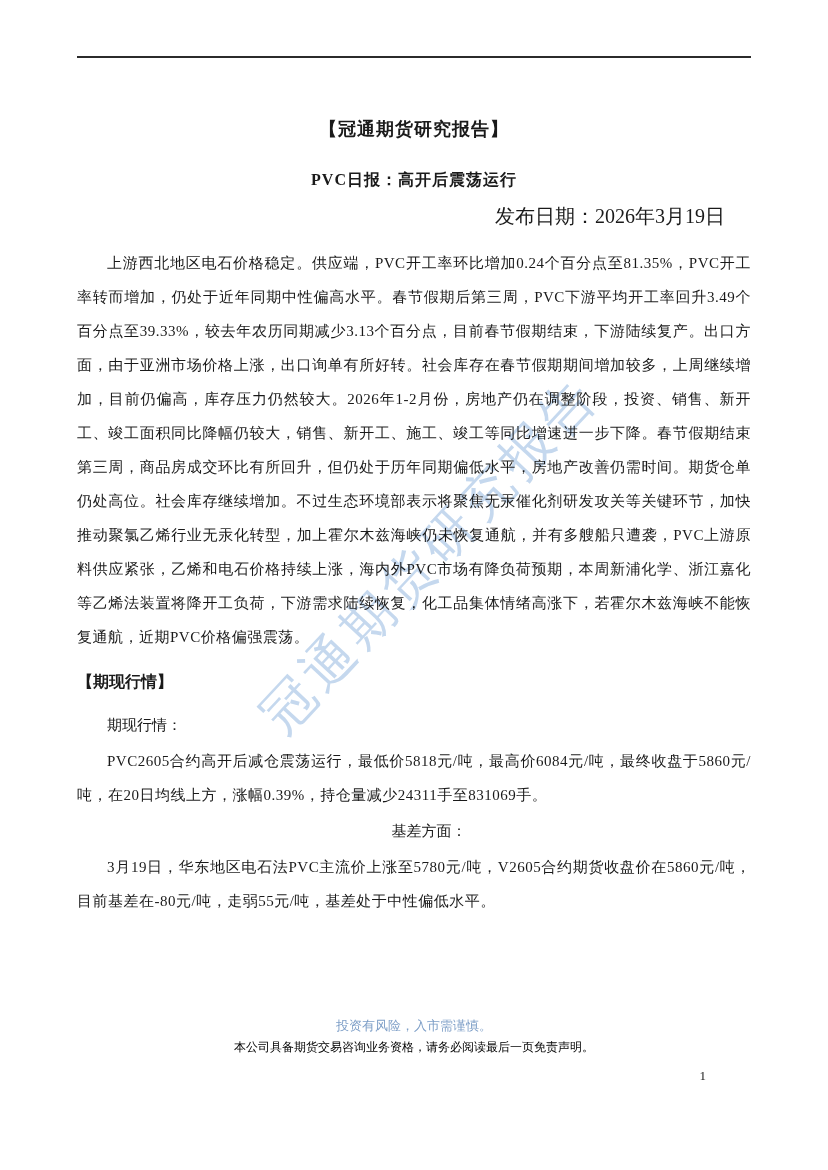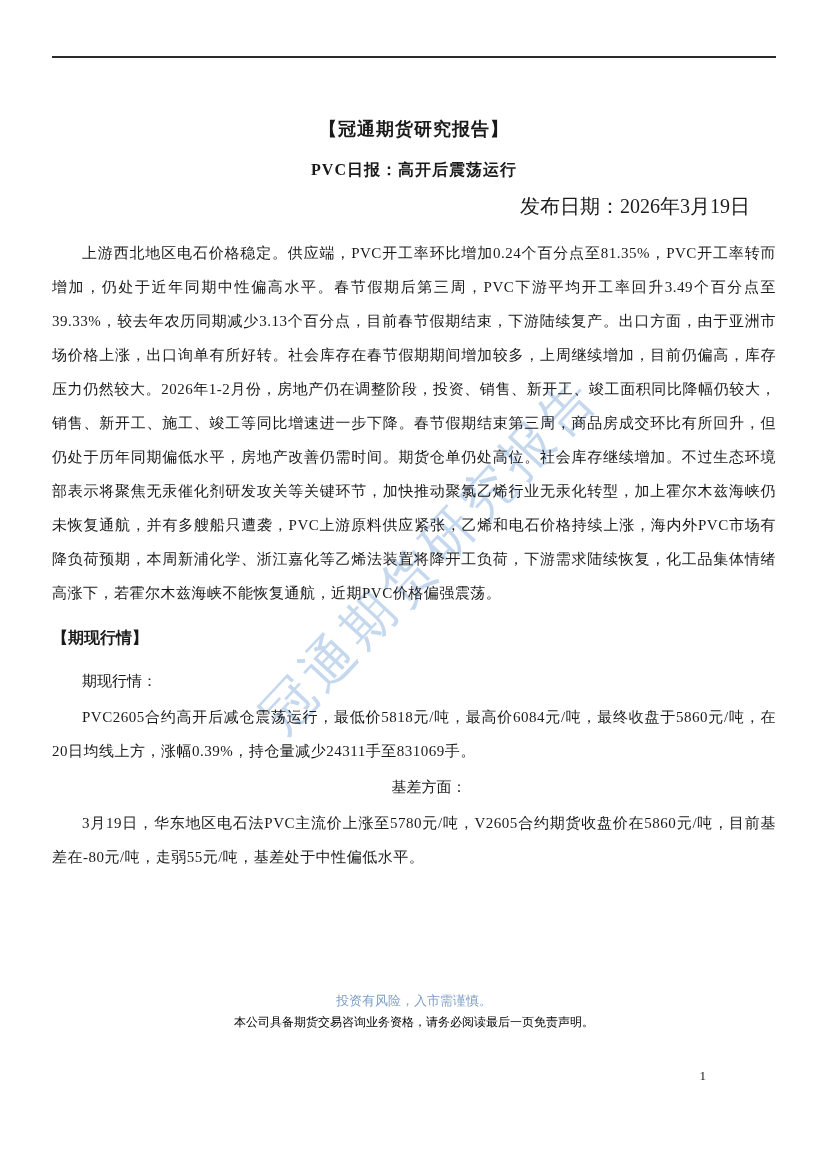--- a/index.html
+++ b/index.html
@@ -12,37 +12,37 @@
     width: 828px;
     height: 1170px;
     background: #ffffff;
     font-family: "Liberation Serif", "DejaVu Serif", serif;
     color: #1a1a1a;
     overflow: hidden;
   }
   .content {
     position: relative;
     z-index: 1;
-    padding: 0 52px;
+    padding: 0 77px;
   }
   .divider {
     margin-top: 56px;
     border-top: 2px solid #2b2b2b;
     height: 0;
   }
   .report-title {
     margin-top: 58px;
     text-align: center;
     font-size: 18px;
     font-weight: bold;
     line-height: 26px;
     letter-spacing: 1px;
   }
   .report-subtitle {
-    margin-top: 16px;
+    margin-top: 26px;
     text-align: center;
     font-size: 16px;
     font-weight: bold;
     line-height: 24px;
     letter-spacing: 1px;
   }
   .date-line {
     margin-top: 12px;
     text-align: right;
     padding-right: 26px;
@@ -92,21 +92,21 @@
     white-space: nowrap;
     color: #b7cfea;
     opacity: 0.8;
     z-index: 0;
     pointer-events: none;
     font-family: "Liberation Serif", "DejaVu Serif", serif;
   }
   .footer {
     position: absolute;
     left: 0;
-    top: 990px;
+    top: 1015px;
     width: 828px;
     text-align: center;
     z-index: 1;
   }
   .footer-line1 {
     font-size: 13px;
     line-height: 22px;
     color: #7d9ec7;
   }
   .footer-line2 {

